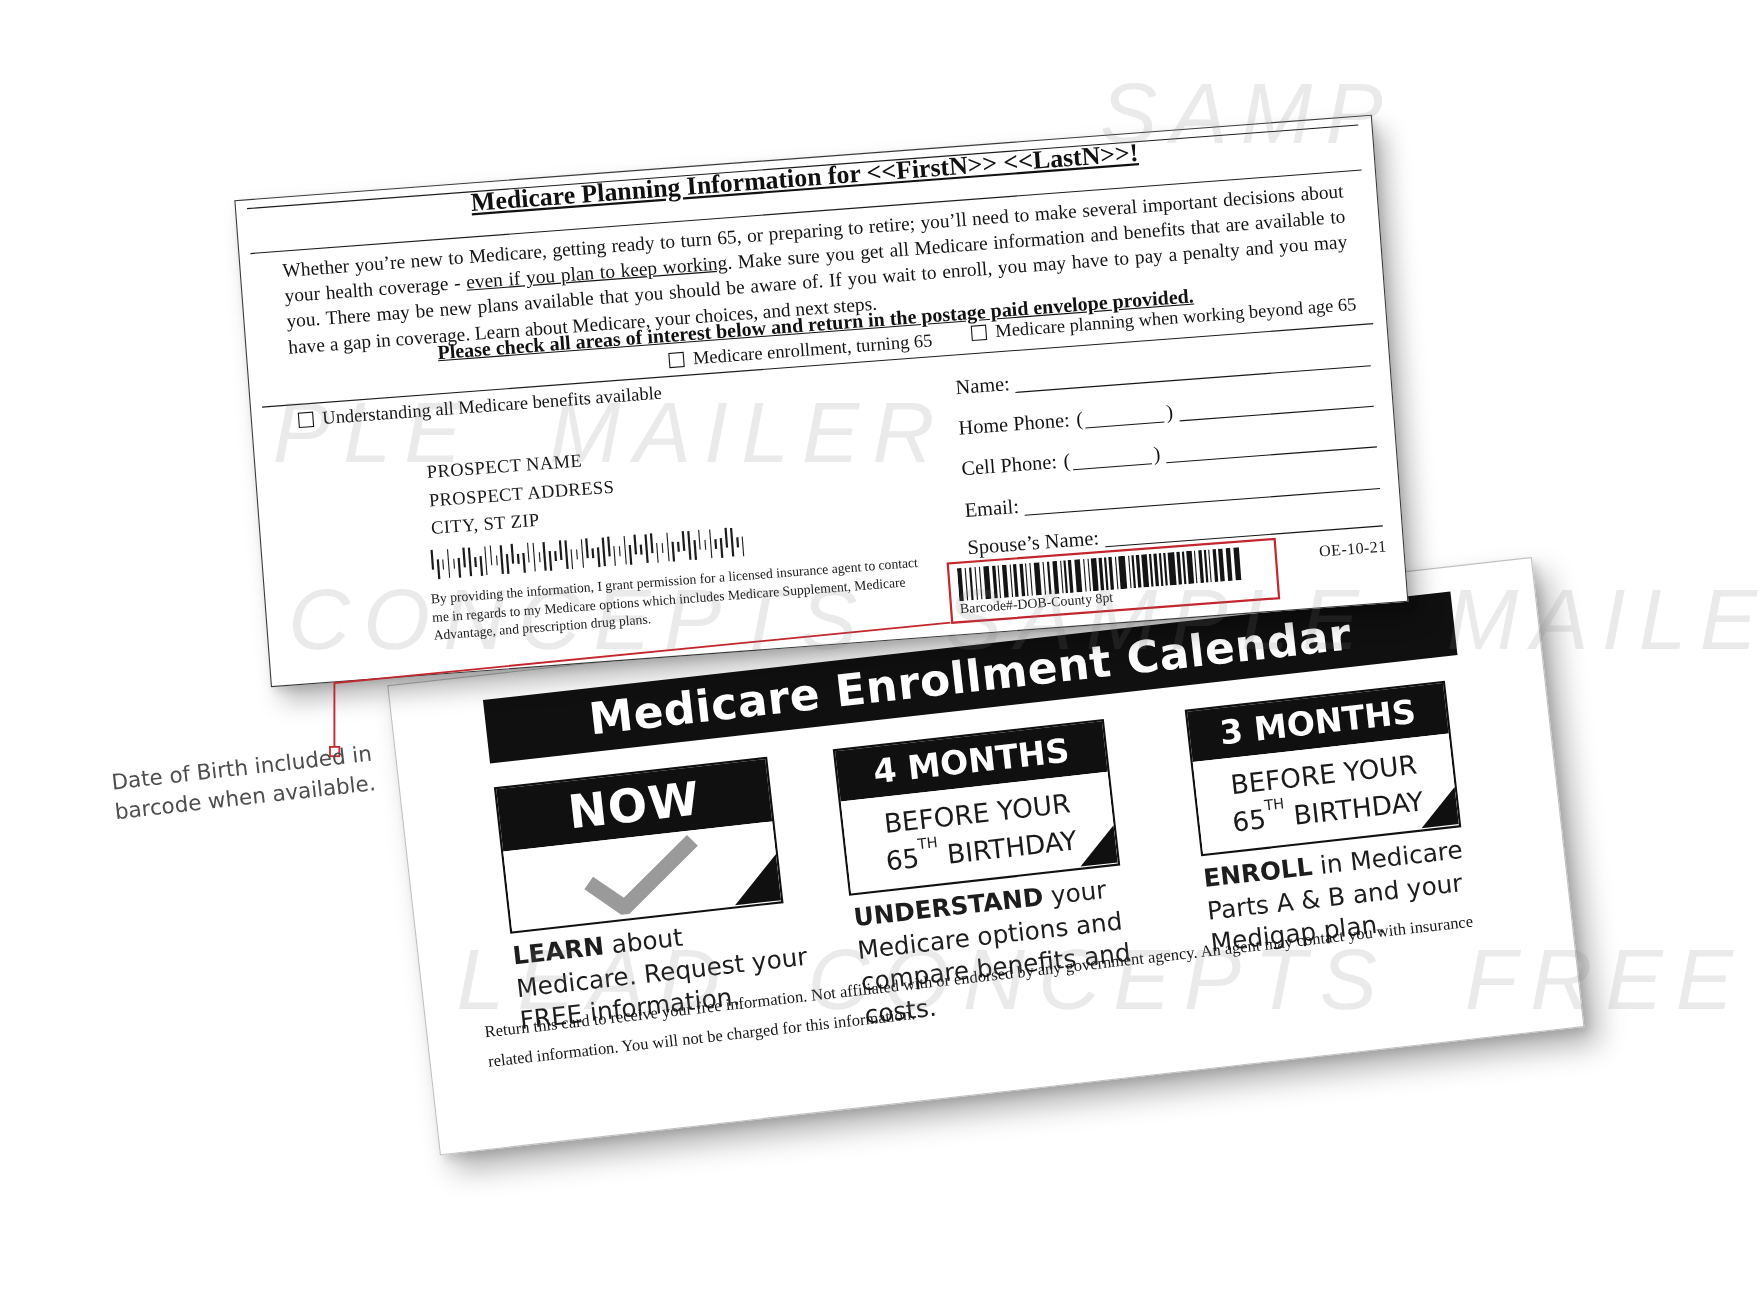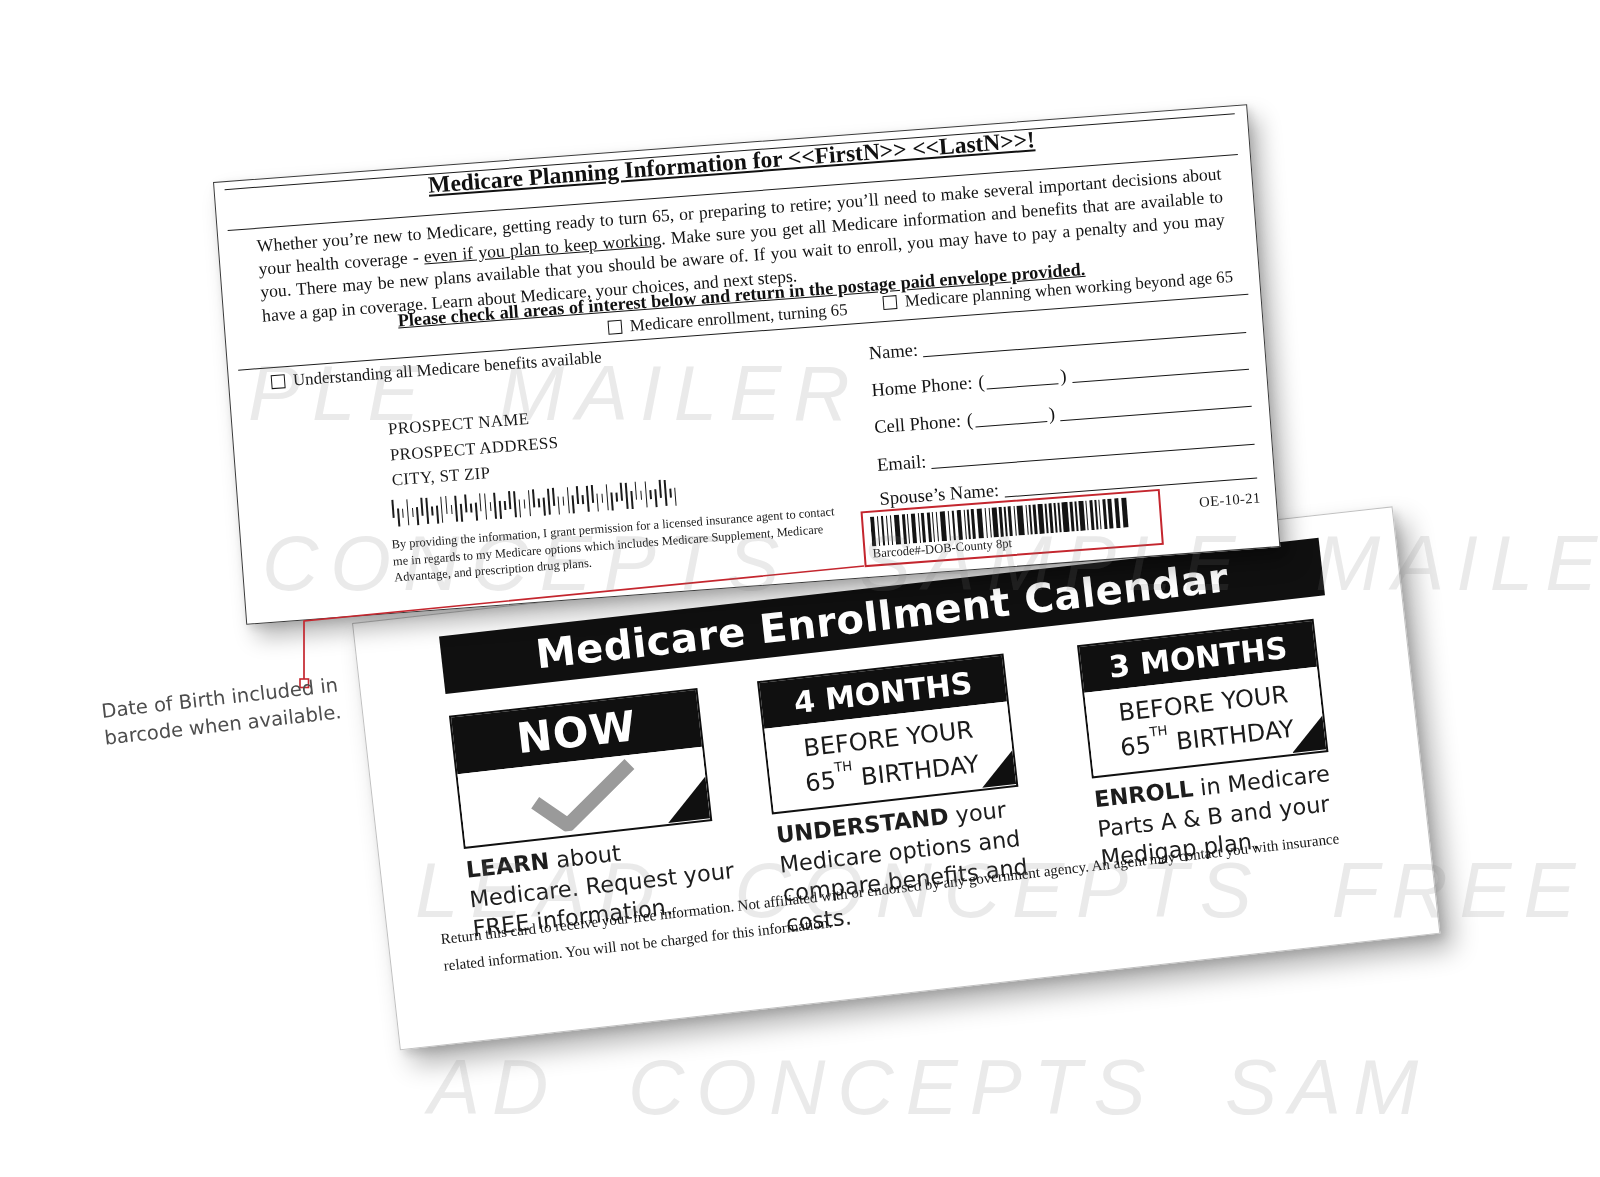--- a/index.html
+++ b/index.html
@@ -329,18 +329,18 @@
   <svg id="callout-svg" width="1600" height="1177">
     <polyline points="864,566 304,621 304,679" fill="none" stroke="#c4262e" stroke-width="1.7"></polyline>
     <rect x="300" y="679" width="8.5" height="8.5" fill="#ffffff" stroke="#c4262e" stroke-width="1.6"></rect>
   </svg>
 
   <div id="dob-note">
     <div>Date of Birth included in</div>
     <div>barcode when available.</div>
   </div>
 
+  <div class="wm wm1">SAMP</div>
   <div class="wm wm3">PLE MAILER</div>
   <div class="wm wm4">CONCEPTS SAMPLE MAILER</div>
   <div class="wm wm6">LEAD CONCEPTS FREE</div>
-  <div class="wm wm7">AD CONCEPTS SAM</div>
 
 </div>
 
 </body></html>

